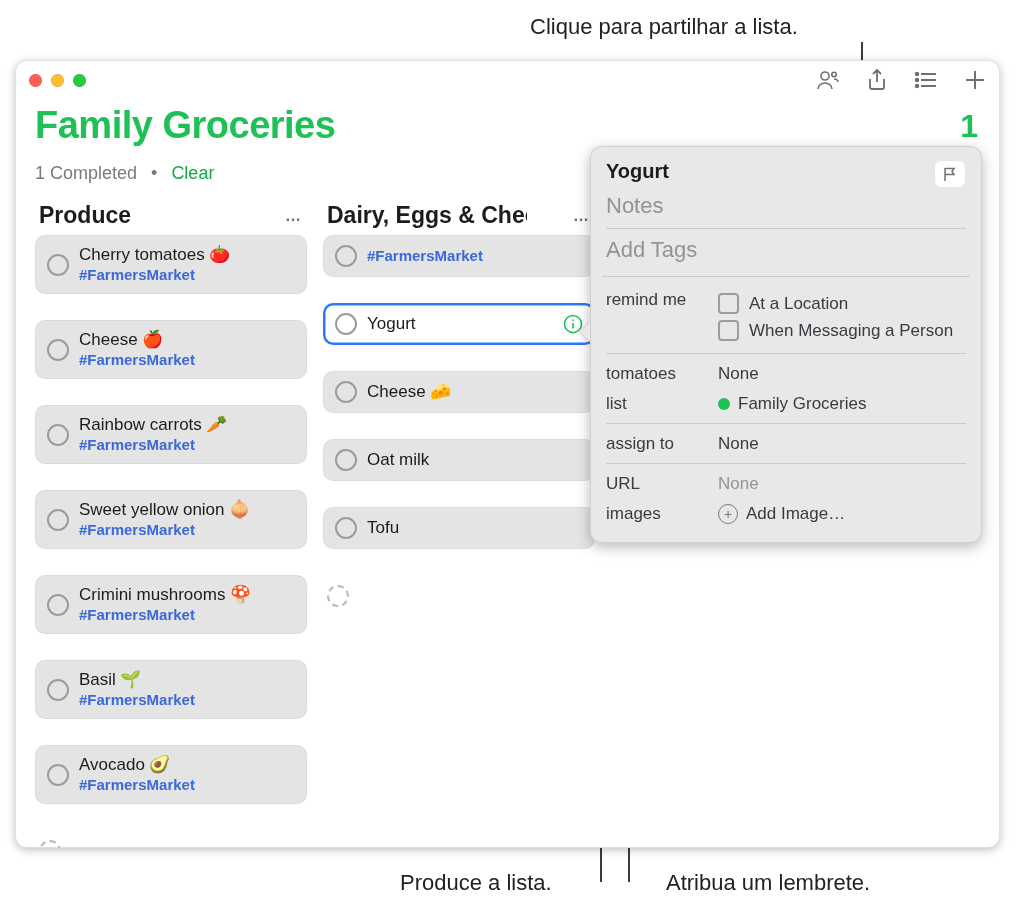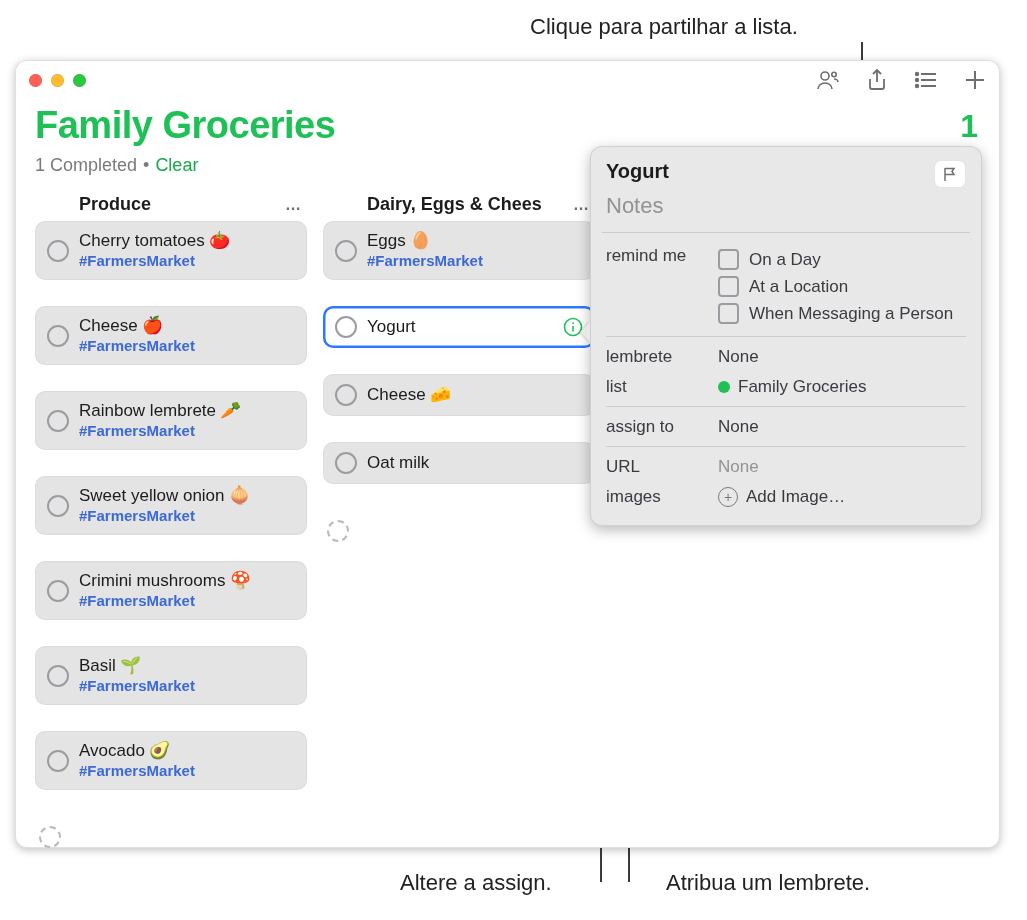--- a/index.html
+++ b/index.html
@@ -32,28 +32,28 @@
   .traffic-lights { display:flex; gap:9px; align-items:center; }
   .tl { width:13px; height:13px; border-radius:50%; }
   .tl.close { background:#FF5F57; box-shadow: inset 0 0 0 0.5px rgba(0,0,0,0.15);}
   .tl.min { background:#FEBC2E; box-shadow: inset 0 0 0 0.5px rgba(0,0,0,0.15);}
   .tl.zoom { background:#28C840; box-shadow: inset 0 0 0 0.5px rgba(0,0,0,0.15);}
   .toolbar { display:flex; gap:26px; align-items:center; color:#6e6e73; }
   .toolbar svg { display:block; stroke:#6e6e73; }
 
   .content { padding:0 20px 16px 20px; position:relative; height:calc(100% - 40px); box-sizing:border-box; }
   .list-title { font-size:38px; font-weight:800; color:var(--accent); margin:4px 0 0 0; letter-spacing:-0.5px; }
-  .subtitle-row { display:flex; align-items:center; gap:6px; color:#7a7a7e; font-size:18px; margin-top:8px; }
+  .subtitle-row { display:flex; align-items:center; gap:14px; color:#7a7a7e; font-size:18px; margin-top:16px; }
   .subtitle-row .dot { color:#7a7a7e; }
   .clear-btn { color:var(--accent-dark); font-weight:500; }
 
   .columns { display:flex; gap:16px; margin-top:18px; }
   .col { width:272px; }
   .col-head { display:flex; justify-content:space-between; align-items:center; padding:0 4px 6px 4px; }
-  .col-title { font-size:18px; font-weight:700;margin-left:40px; }
+  .col-title { font-size:23px; font-weight:700; }
   .col-more { color:#6e6e73; font-weight:700; letter-spacing:2px; }
 
   .items { display:flex; flex-direction:column; gap:26px; }
   .item {
     background:var(--row-bg); border-radius:10px; padding:9px 12px 9px 12px;
     min-height:24px; display:flex; align-items:center; gap:10px;
     box-shadow: inset 0 0 0 1px rgba(0,0,0,0.04);
   }
   .item.selected { background:#fff; box-shadow: inset 0 0 0 2.5px #2C78FF; }
   .radio {
@@ -112,21 +112,21 @@
   }
 </style>
 </head>
 <body>
 
 <div class="stage">
 
   <div class="callout" style="left:530px; top:14px;">Clique para partilhar a lista.</div>
   <div class="leader" style="left:861px; top:42px; height:32px;"></div>
 
-  <div class="callout" style="left:400px; top:870px;">Altere a assign.</div>
+  <div class="callout" style="left:400px; top:870px;">Produce a lista.</div>
   <div class="leader-h" style="left:600px; top:504px; width:30px;"></div>
   <div class="leader" style="left:600px; top:504px; height:378px;"></div>
 
   <div class="callout" style="left:666px; top:870px;">Atribua um lembrete.</div>
   <div class="leader-h" style="left:628px; top:554px; width:18px;"></div>
   <div class="leader" style="left:628px; top:554px; height:328px;"></div>
 
   <div class="window">
     <div class="titlebar">
       <div class="traffic-lights">
@@ -197,21 +197,21 @@
             <div class="item">
               <span class="radio"></span>
               <div class="item-body">
                 <span class="item-label">Cheese 🍎</span>
                 <span class="item-tag">#FarmersMarket</span>
               </div>
             </div>
             <div class="item">
               <span class="radio"></span>
               <div class="item-body">
-                <span class="item-label">Rainbow lembrete 🥕</span>
+                <span class="item-label">Rainbow carrots 🥕</span>
                 <span class="item-tag">#FarmersMarket</span>
               </div>
             </div>
             <div class="item">
               <span class="radio"></span>
               <div class="item-body">
                 <span class="item-label">Sweet yellow onion 🧅</span>
                 <span class="item-tag">#FarmersMarket</span>
               </div>
             </div>
@@ -244,21 +244,20 @@
 
         <div class="col">
           <div class="col-head">
             <span class="col-title" style="max-width:200px; white-space:nowrap; overflow:hidden;">Dairy, Eggs &amp; Chees</span>
             <span class="col-more">…</span>
           </div>
           <div class="items">
             <div class="item">
               <span class="radio"></span>
               <div class="item-body">
-                <span class="item-label">Eggs 🥚</span>
                 <span class="item-tag">#FarmersMarket</span>
               </div>
             </div>
             <div class="item selected">
               <span class="radio"></span>
               <div class="item-body">
                 <span class="item-label">Yogurt</span>
               </div>
               <span class="info-btn">
                 <svg width="20" height="20" viewBox="0 0 20 20" fill="none" stroke="#1FC157" stroke-width="1.6">
@@ -271,20 +270,26 @@
             <div class="item">
               <span class="radio"></span>
               <div class="item-body">
                 <span class="item-label">Cheese 🧀</span>
               </div>
             </div>
             <div class="item">
               <span class="radio"></span>
               <div class="item-body">
                 <span class="item-label">Oat milk</span>
+              </div>
+            </div>
+            <div class="item">
+              <span class="radio"></span>
+              <div class="item-body">
+                <span class="item-label">Tofu</span>
               </div>
             </div>
             <div class="item" style="background:transparent; box-shadow:none; padding-left:4px;">
               <span class="radio dashed"></span>
             </div>
           </div>
         </div>
       </div>
     </div>
   </div>
@@ -294,42 +299,39 @@
     <div class="panel-title-row">
       <span class="panel-title">Yogurt</span>
       <span class="flag-btn">
         <svg width="16" height="16" viewBox="0 0 16 16" fill="none" stroke="#707075" stroke-width="1.5">
           <path d="M3 2v13"></path>
             <path d="M3 2.5h9l-2 3 2 3H3"></path>
         </svg>
       </span>
     </div>
     <div class="panel-field">Notes</div>
+    <div class="panel-field tags">Add Tags</div>
     <div class="panel-sep"></div>
 
     <div class="kv">
       <span class="k">remind me</span>
       <div class="v">
-        <div class="check-row">
-          <span class="check-box"></span>
-          <span>On a Day</span>
-        </div>
         <div class="check-row">
           <span class="check-box"></span>
           <span>At a Location</span>
         </div>
         <div class="check-row">
           <span class="check-box"></span>
           <span>When Messaging a Person</span>
         </div>
       </div>
     </div>
 
     <div class="kv bt">
-      <span class="k">lembrete</span>
+      <span class="k">tomatoes</span>
       <span class="v">None</span>
     </div>
     <div class="kv">
       <span class="k">list</span>
       <span class="v list-badge">
         <span class="dot-badge"></span>
         <span>Family Groceries</span>
       </span>
     </div>
 

